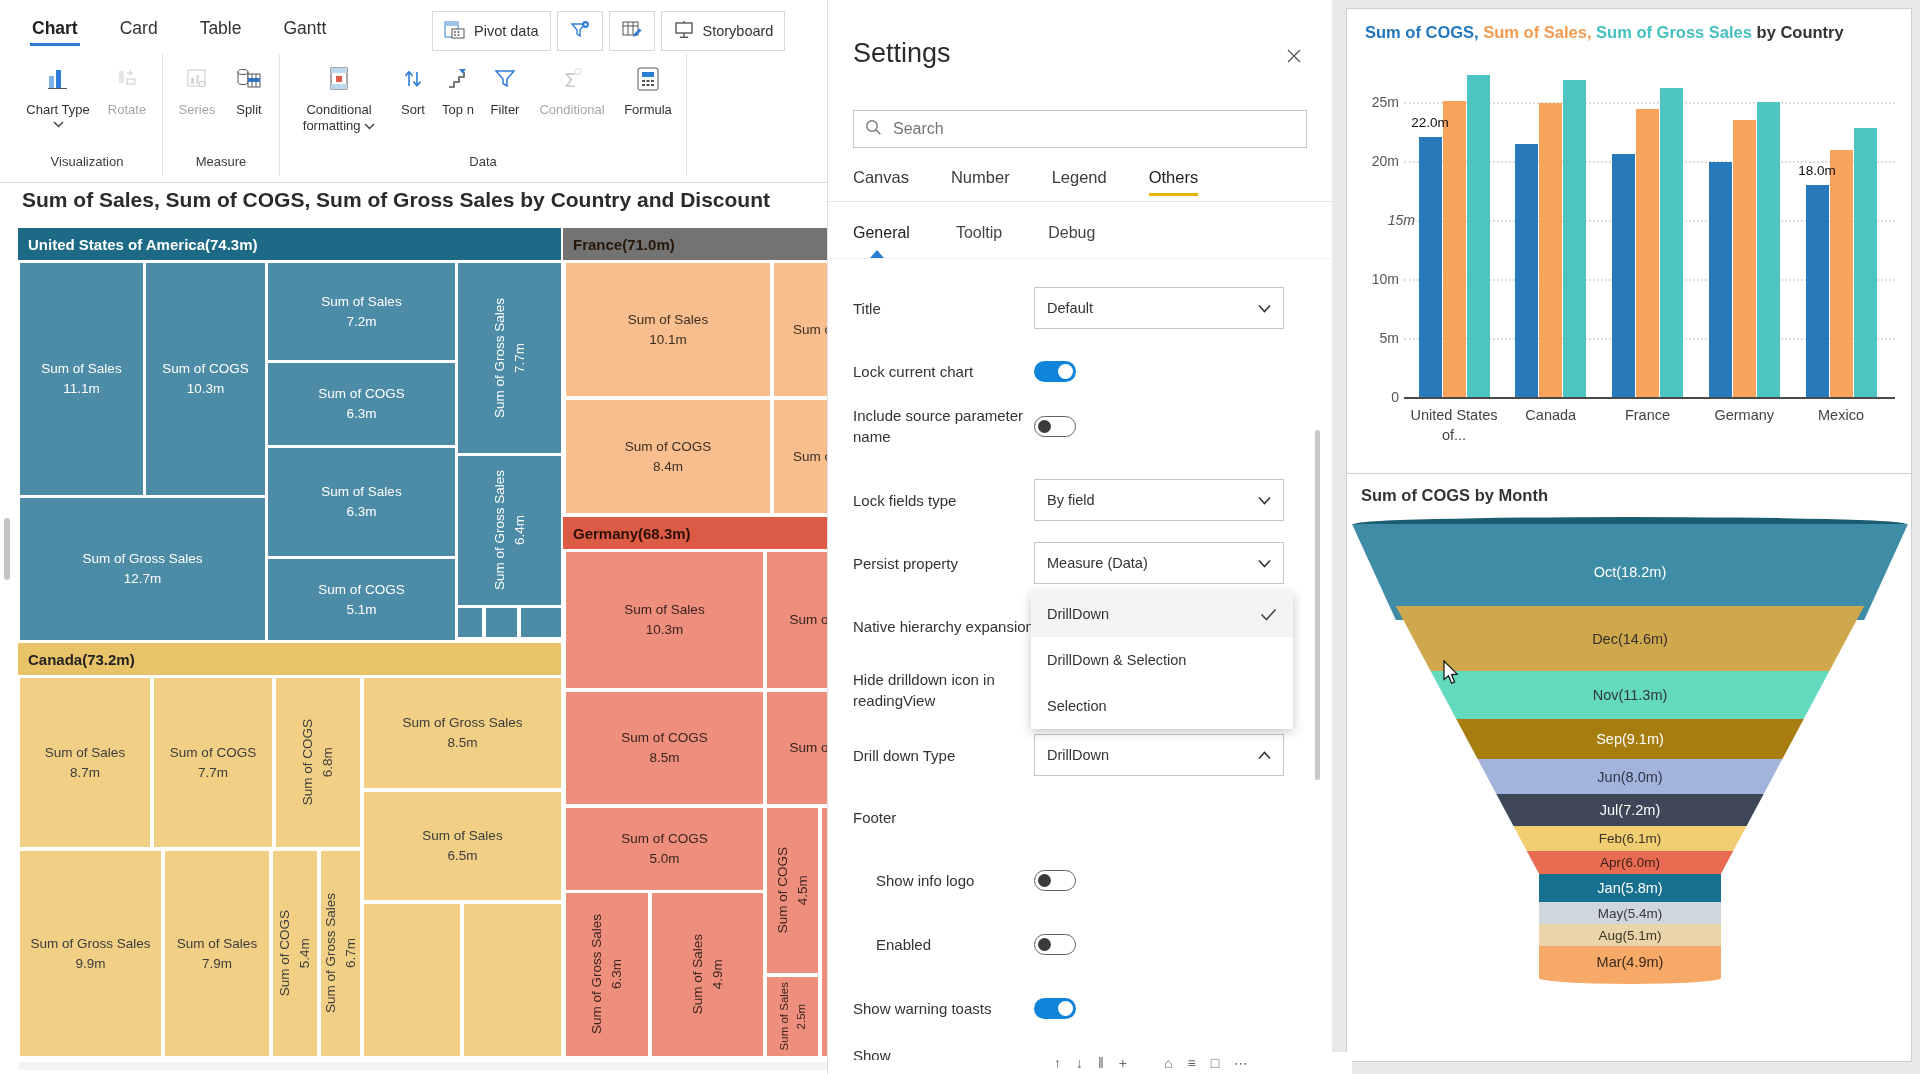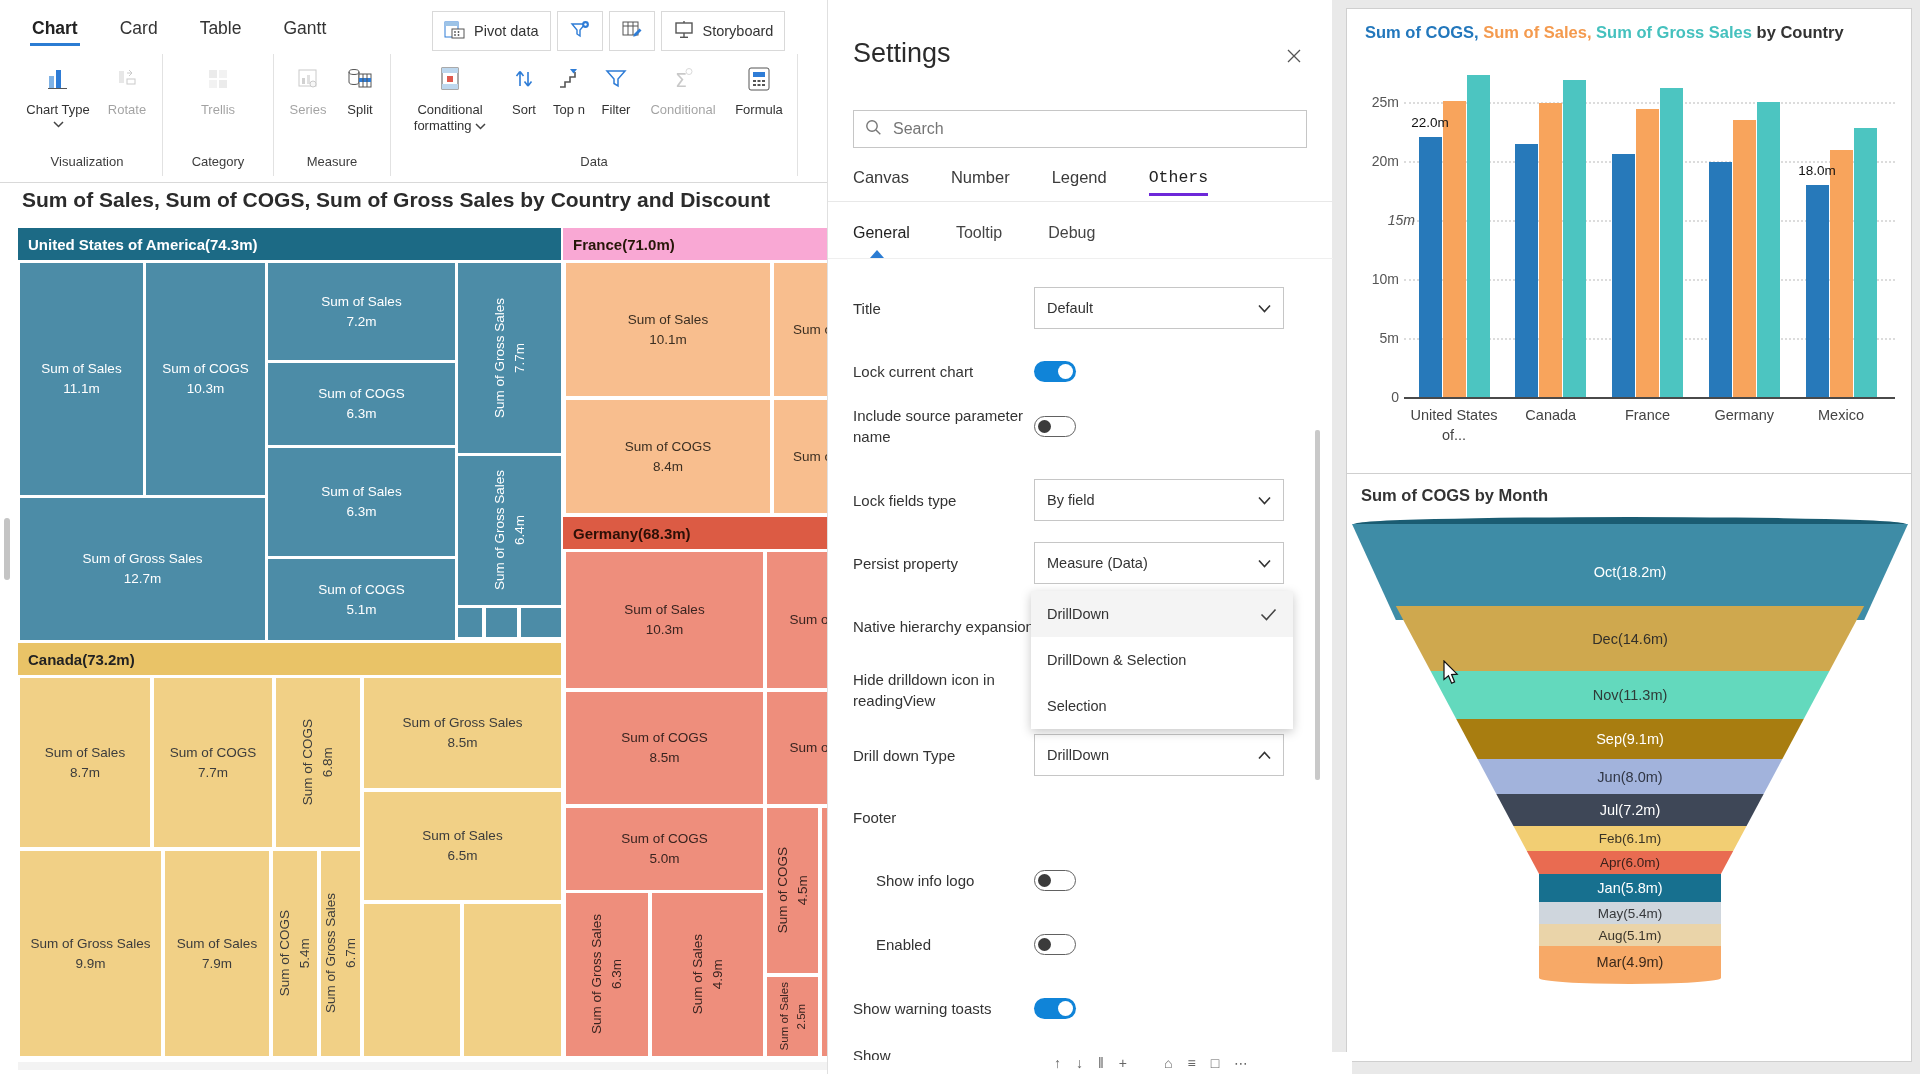--- a/index.html
+++ b/index.html
@@ -40,21 +40,21 @@
          border-left:1px solid #e0e0e0;box-sizing:border-box;z-index:40;}
   #p-title{position:absolute;left:25px;top:38px;font-size:27px;color:#2b2b2b;}
   #p-close{position:absolute;left:457px;top:47px;cursor:pointer;}
   #p-search{position:absolute;left:25px;top:110px;width:454px;height:38px;border:1px solid #c6c6c6;
             display:flex;align-items:center;gap:9px;padding:0 10px;box-sizing:border-box;}
   #p-search input{border:none;outline:none;flex:1;font-size:16px;color:#333;
                   font-family:"Liberation Sans","DejaVu Sans",sans-serif;}
   #p-search input::placeholder{color:#757575;}
   #p-tabs{position:absolute;left:25px;top:168px;display:flex;gap:42px;font-size:16.5px;color:#3b3b3b;}
   .ptab{padding-bottom:9px;cursor:pointer;}
-  .ptab.active{border-bottom:3px solid #6d28d9;padding-bottom:6px;color:#222;font-family:Liberation Mono, monospace;}
+  .ptab.active{border-bottom:3px solid #eab308;padding-bottom:6px;color:#222;}
   #p-tabline{position:absolute;left:0;top:201px;width:505px;border-top:1px solid #e8e8e8;}
   #p-subtabs{position:absolute;left:25px;top:224px;display:flex;gap:46px;font-size:16px;color:#444;}
   .psub{cursor:pointer;}
   .psub.active{font-weight:400;color:#222;}
   #p-caret{position:absolute;left:42px;top:250px;width:0;height:0;border-left:7px solid transparent;
            border-right:7px solid transparent;border-bottom:8px solid #2B7CD3;}
   #p-subline{position:absolute;left:0;top:258px;width:505px;border-top:1px solid #efefef;}
   .srow{position:absolute;left:25px;width:456px;display:flex;align-items:center;}
   .slabel{width:181px;font-size:15px;color:#333;line-height:1.4;box-sizing:border-box;}
   .sdrop{width:250px;height:42px;border:1px solid #c6c6c6;display:flex;align-items:center;
@@ -174,21 +174,21 @@
       <div class="tm-cell" style="left: 255px; top: 623px; width: 44px; height: 205px; background: rgb(241, 208, 134); color: rgb(60, 60, 60);">
         <div class="tm-vert">Sum of COGS
 5.4m</div>
       </div>
       <div class="tm-cell" style="left: 303px; top: 623px; width: 39px; height: 205px; background: rgb(241, 208, 134); color: rgb(60, 60, 60);">
         <div class="tm-vert">Sum of Gross Sales
 6.7m</div>
       </div>
       <div class="tm-cell" style="left: 346px; top: 676px; width: 96px; height: 152px; background: rgb(241, 208, 134); color: rgb(60, 60, 60);"></div>
       <div class="tm-cell" style="left: 446px; top: 676px; width: 97px; height: 152px; background: rgb(241, 208, 134); color: rgb(60, 60, 60);"></div>
-      <div class="tm-header" style="left: 545px; top: 0px; width: 420px; height: 32px; background: #f9a8d4; color: rgb(39, 23, 8);">France(71.0m)</div>
+      <div class="tm-header" style="left: 545px; top: 0px; width: 420px; height: 32px; background: #737373; color: rgb(39, 23, 8);">France(71.0m)</div>
       <div class="tm-cell" style="left: 548px; top: 35px; width: 204px; height: 133px; background: rgb(248, 190, 142); color: rgb(60, 47, 34);">
         <div class="tm-text">Sum of Sales
 10.1m</div>
       </div>
       <div class="tm-cell" style="left: 756px; top: 35px; width: 158px; height: 133px; background: rgb(248, 190, 142); color: rgb(60, 47, 34);">
         <div class="tm-text">Sum of Gross Sales</div>
       </div>
       <div class="tm-cell" style="left: 548px; top: 172px; width: 204px; height: 113px; background: rgb(248, 190, 142); color: rgb(60, 47, 34);">
         <div class="tm-text">Sum of COGS
 8.4m</div>
@@ -305,36 +305,20 @@
                 <svg width="26" height="26">
                   <rect x="5" y="5" width="5" height="12" fill="#B7CFE8"></rect>
                   <path d="M13 7 h5 M18 7 l-3 -3 M18 7 l-3 3" stroke="#8a8a8a" fill="none"></path>
                   <rect x="13" y="13" width="8" height="5" fill="none" stroke="#8a8a8a"></rect>
                 </svg>
               </div>
               <div class="rlabel">Rotate</div>
             </div>
           </div>
           <div class="glabel">Visualization</div>
-        </div>
-        <div class="rgroup">
-          <div class="ritems">
-            <div class="ritem dis" style="width: 96px;">
-              <div class="ricon">
-                <svg width="26" height="26">
-                  <rect x="4" y="4" width="8" height="8" fill="#BDD7EE"></rect>
-                  <rect x="14" y="4" width="8" height="8" fill="#E4E4E4"></rect>
-                  <rect x="4" y="14" width="8" height="8" fill="#E4E4E4"></rect>
-                  <rect x="14" y="14" width="8" height="8" fill="#BDD7EE"></rect>
-                </svg>
-              </div>
-              <div class="rlabel">Trellis</div>
-            </div>
-          </div>
-          <div class="glabel">Category</div>
         </div>
         <div class="rgroup">
           <div class="ritems">
             <div class="ritem dis" style="width: 54px;">
               <div class="ricon">
                 <svg width="26" height="26">
                   <rect x="4" y="4" width="17" height="16" fill="none" stroke="#8a8a8a"></rect>
                   <rect x="7" y="12" width="3" height="6" fill="#9a9a9a"></rect>
                   <rect x="12" y="9" width="3" height="9" fill="#bbb"></rect>
                   <circle cx="18" cy="18" r="3" fill="#eee" stroke="#8a8a8a"></circle>

